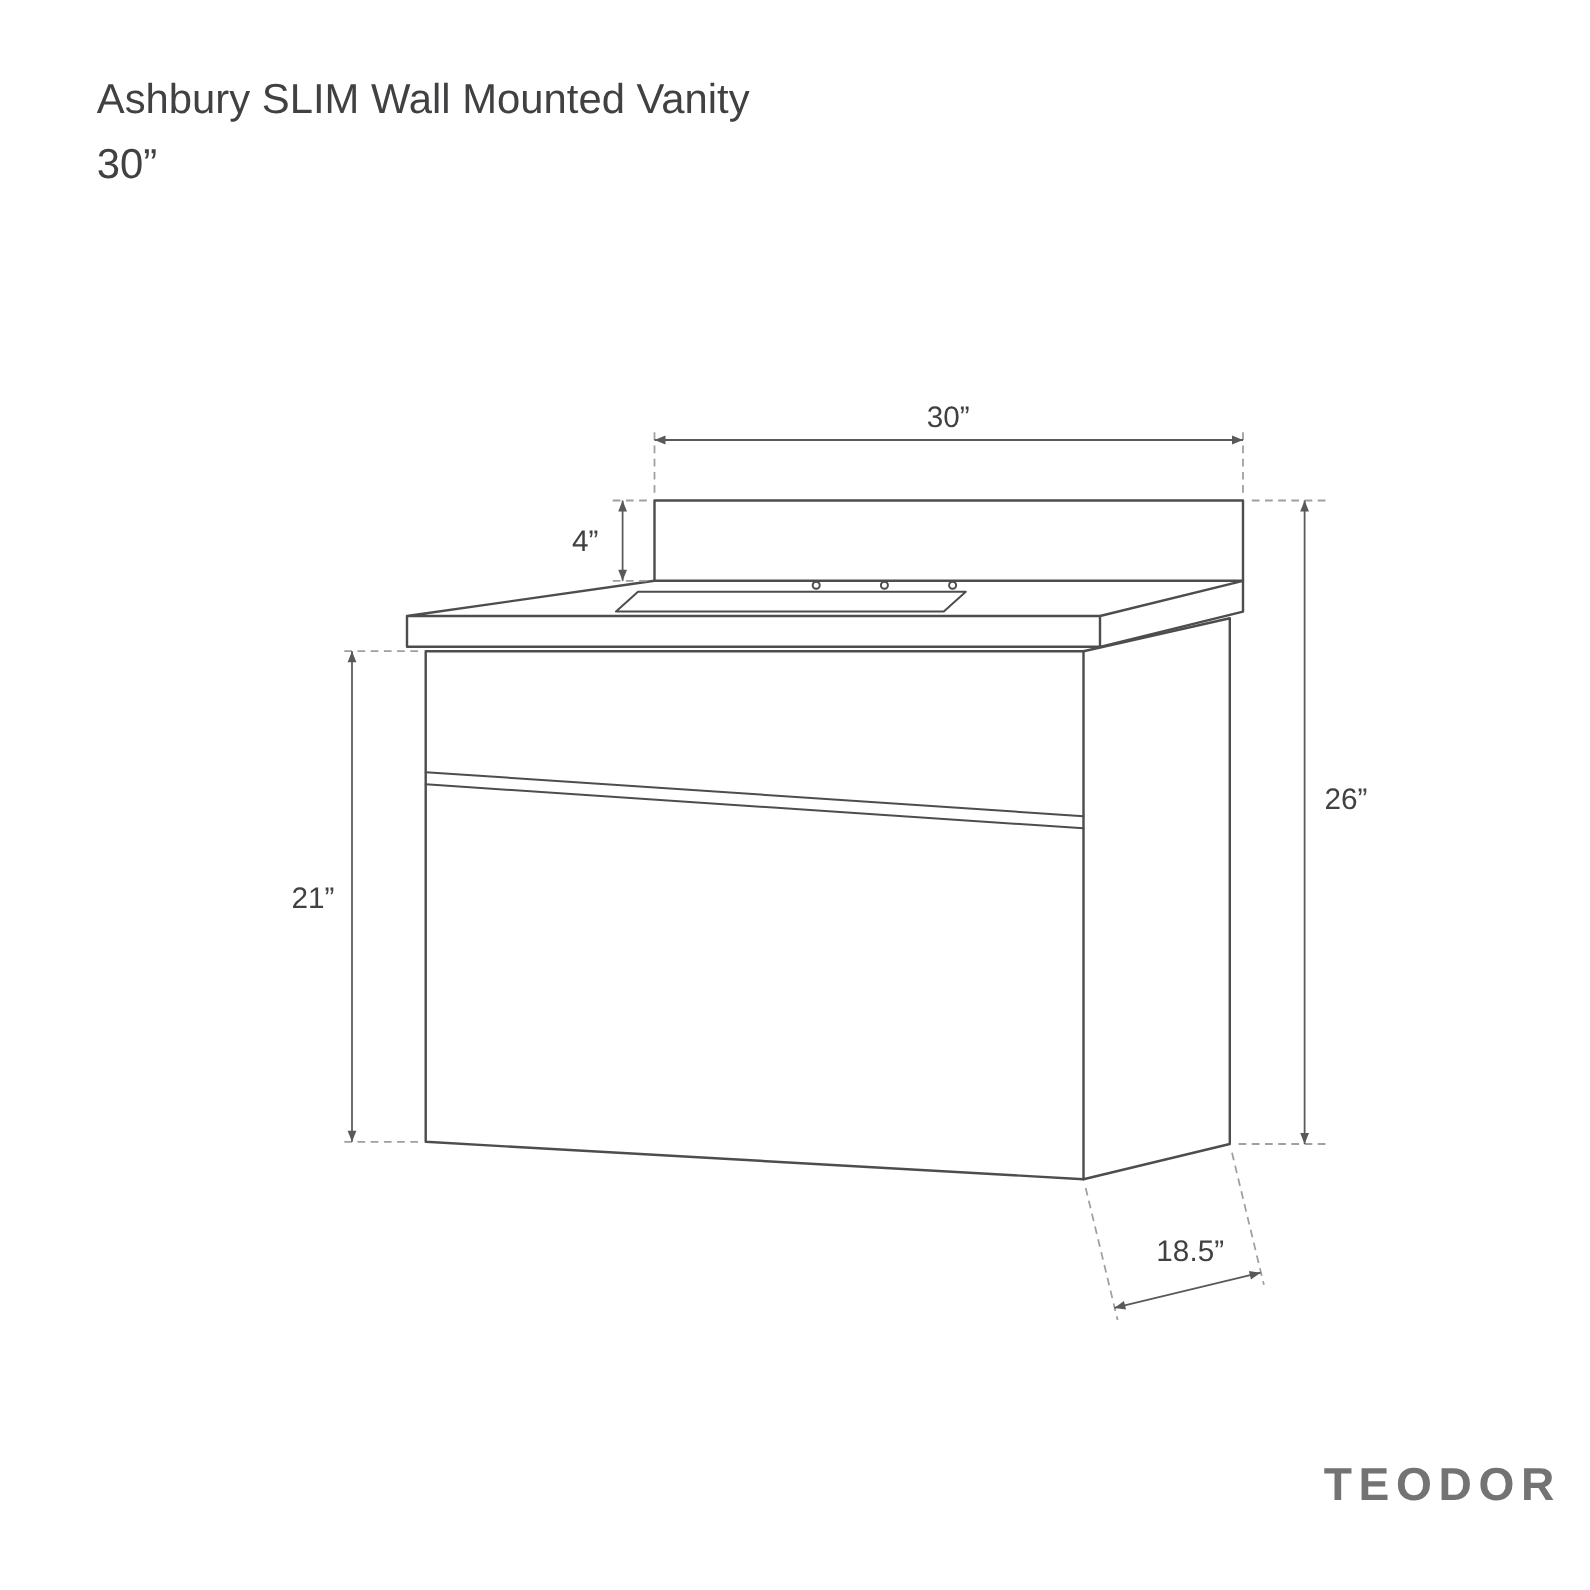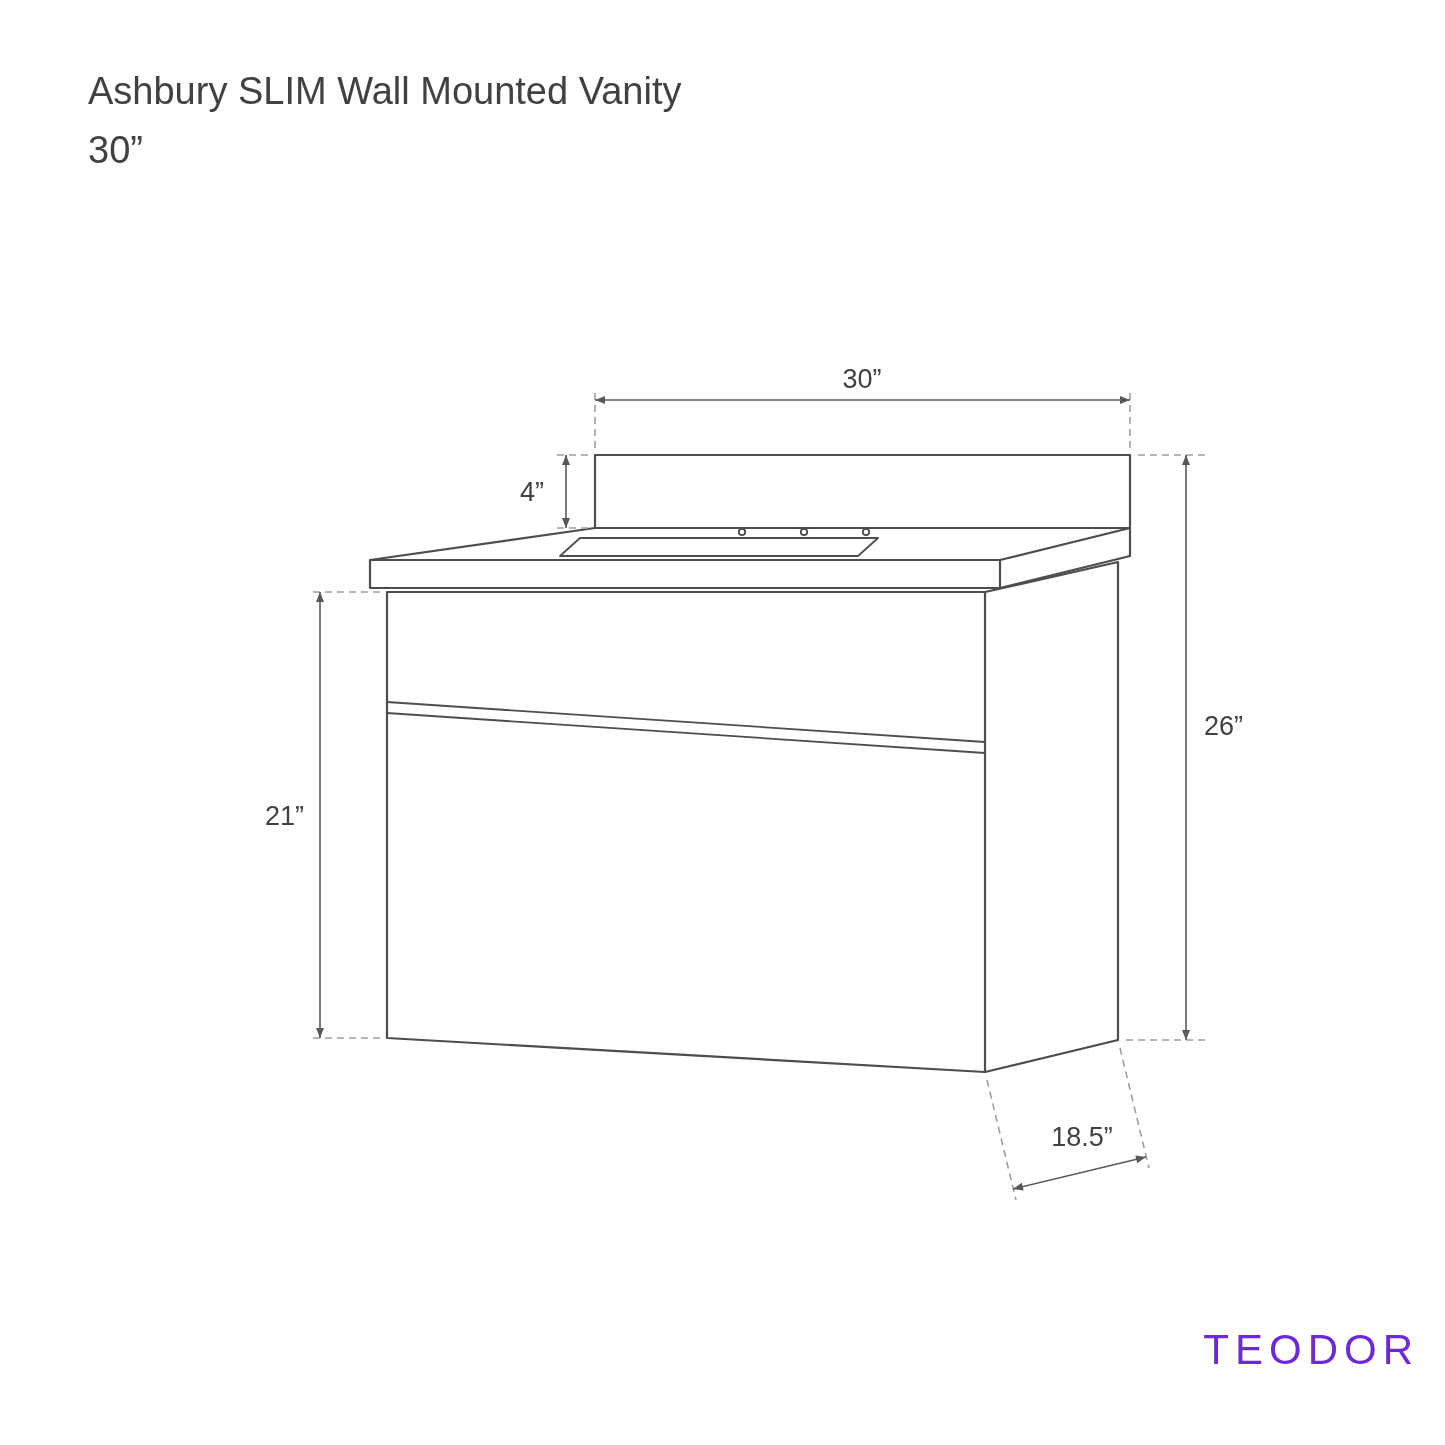--- a/index.html
+++ b/index.html
@@ -27,22 +27,22 @@
     font-weight: 400;
     color: #414042;
     white-space: nowrap;
   }
   .brand {
     position: absolute;
     right: 26px;
     top: 1326px;
     font-size: 42px;
     letter-spacing: 6px;
-    color: #6d28d9;
-    font-weight: 400;
+    color: #737373;
+    font-weight: 700;
   }
   svg.drawing {
     position: absolute;
     left: 0;
     top: 0;
   }
   .outline {
     fill: none;
     stroke: #4d4d4f;
     stroke-width: 2.2;

